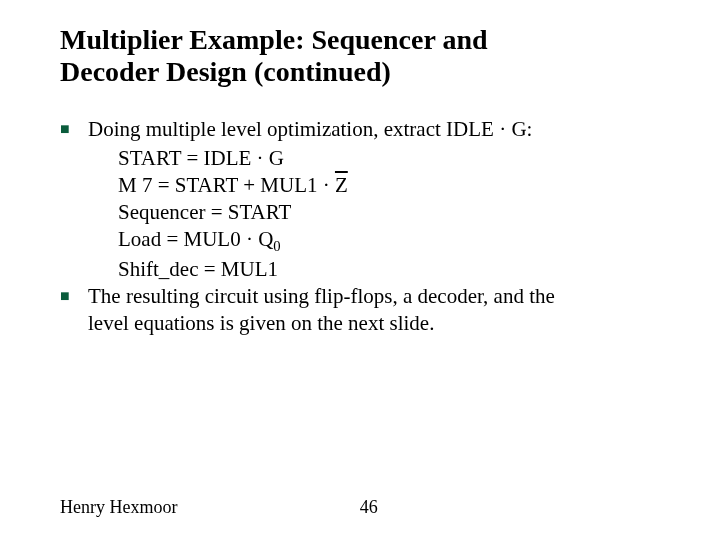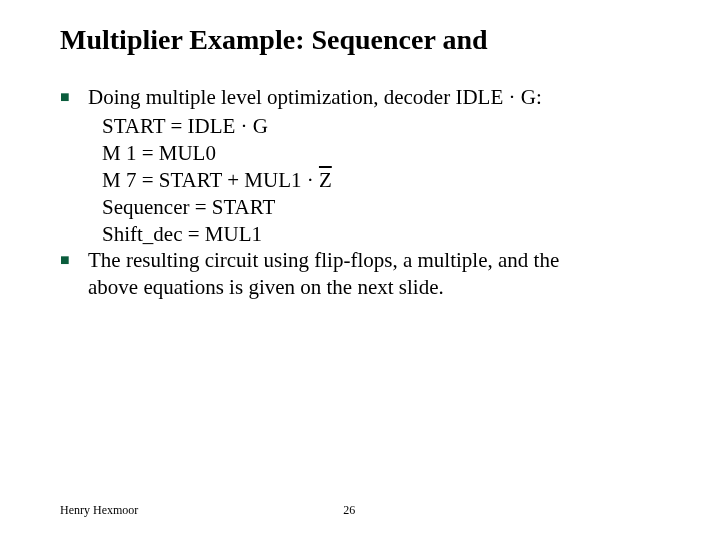--- a/index.html
+++ b/index.html
@@ -37,81 +37,84 @@
     color: #0a5c3c;
     font-size: 16px;
     line-height: 26px;
     width: 28px;
     flex: 0 0 28px;
   }
   .bullet-text {
     flex: 1;
   }
   .eqs {
-    margin-left: 42px;
+    margin-left: 58px;
   }
   .eq-line {
     white-space: nowrap;
   }
   .overline {
     text-decoration: overline;
   }
   sub {
     font-size: 0.7em;
     vertical-align: sub;
   }
   .footer {
     position: absolute;
     bottom: 22px;
     left: 60px;
     right: 68px;
-    font-size: 12px;
+    font-size: 18px;
     display: flex;
   }
   .footer .author {
     flex: 0 0 auto;
   }
   .footer .pagewrap {
     flex: 1;
     text-align: center;
   }
 </style>
 </head>
 <body>
 
 <div class="slide">
 
   <div class="title">
     <span>Multiplier Example: Sequencer and</span><br>
+    <span>Decoder Design (continued)</span>
   </div>
 
   <div class="body">
 
     <div class="bullet">
       <div class="bullet-mark">■</div>
-      <div class="bullet-text">Doing multiple level optimization, decoder IDLE · G:</div>
+      <div class="bullet-text">Doing multiple level optimization, extract IDLE · G:</div>
     </div>
 
     <div class="eqs">
       <div class="eq-line">START  = IDLE · G</div>
-      <div class="eq-line">M 1 = MUL0</div>
       <div class="eq-line">
         <span>M 7 = START + MUL1 · </span><span class="overline">Z</span>
       </div>
       <div class="eq-line">Sequencer = START</div>
+      <div class="eq-line">
+        <span>Load = MUL0  · Q</span><sub>0</sub>
+      </div>
       <div class="eq-line">Shift_dec = MUL1</div>
     </div>
 
     <div class="bullet">
       <div class="bullet-mark">■</div>
-      <div class="bullet-text">The resulting circuit using flip-flops, a multiple, and the above equations is given on the next slide.</div>
+      <div class="bullet-text">The resulting circuit using flip-flops, a decoder, and the level equations is given on the next slide.</div>
     </div>
 
   </div>
 
   <div class="footer">
     <div class="author">Henry Hexmoor</div>
     <div class="pagewrap">
-      <span>26</span>
+      <span>46</span>
     </div>
   </div>
 
 </div>
 
 </body></html>

